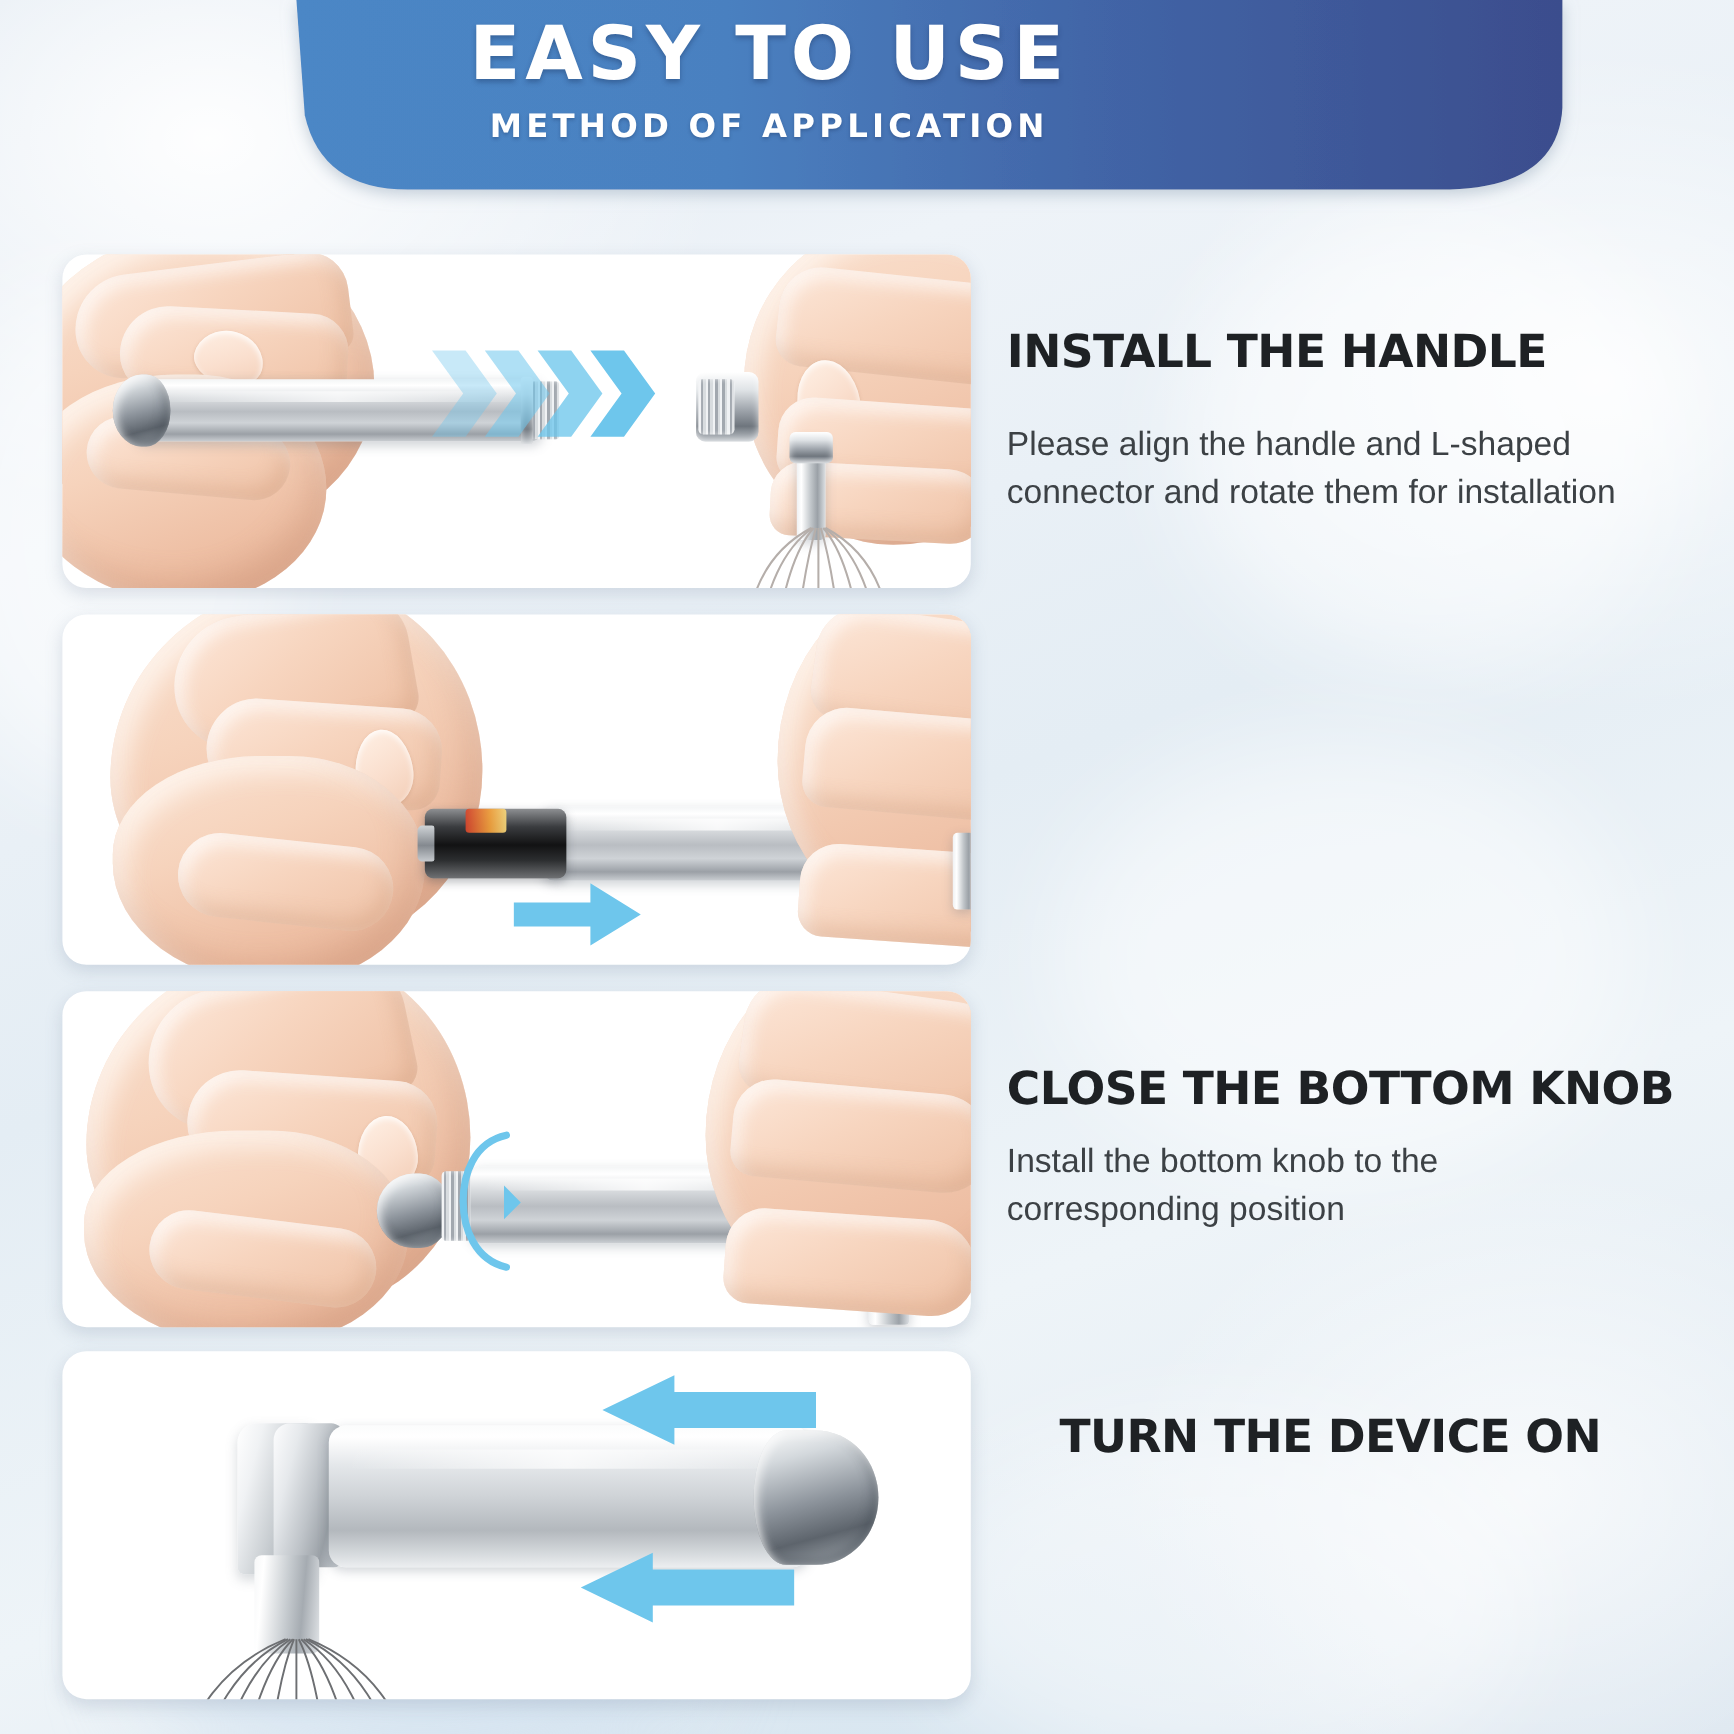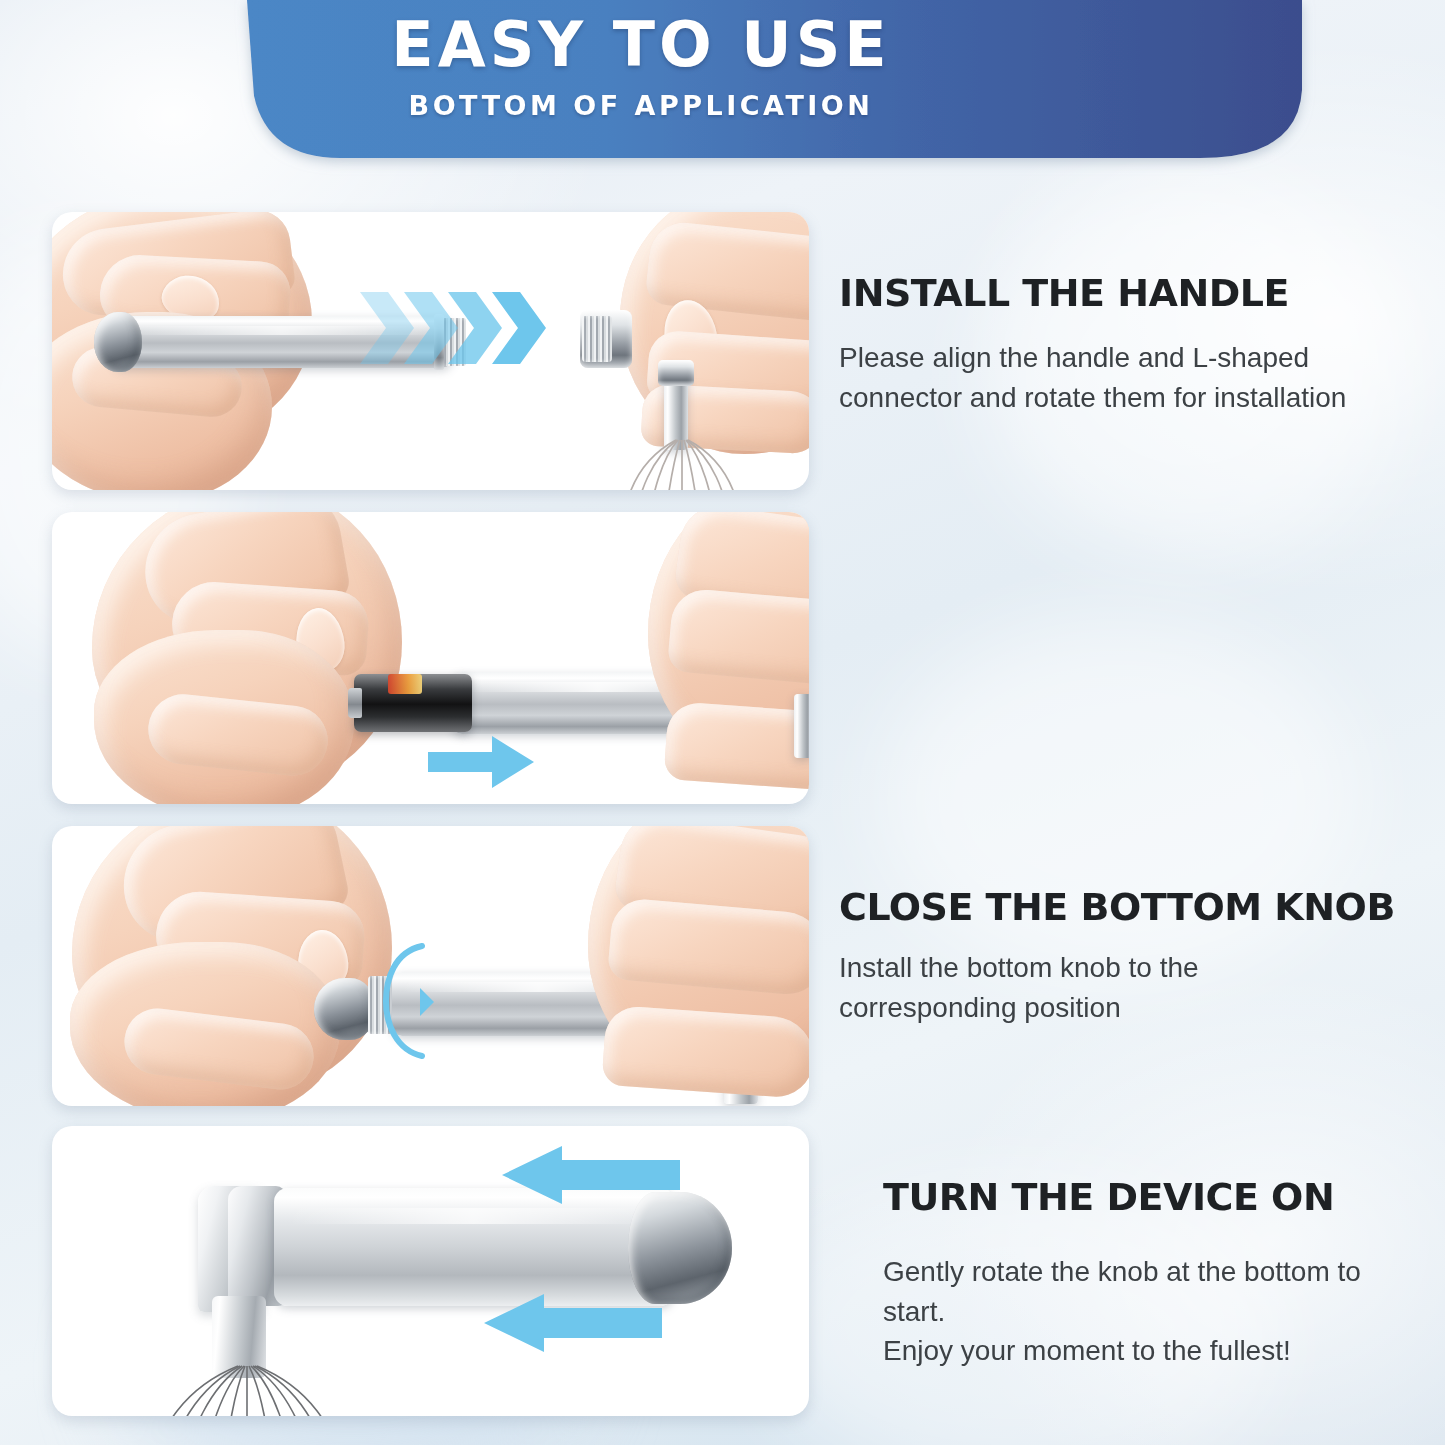--- a/index.html
+++ b/index.html
@@ -211,21 +211,21 @@
           <stop offset="100%" stop-color="#3b4d8d"></stop>
         </linearGradient>
         <filter id="bannerShadow" x="-10%" y="-10%" width="120%" height="140%">
           <feDropShadow dx="0" dy="4" stdDeviation="6" flood-color="#9aaabd" flood-opacity="0.55"></feDropShadow>
         </filter>
       </defs>
       <path d="M 247,0 L 1302,0 L 1302,90 Q 1298,158 1200,158 L 340,158 Q 268,158 254,96 Z" fill="url(#bannerGrad)" filter="url(#bannerShadow)"></path>
     </svg>
     <div id="banner-text">
       <div id="banner-title">EASY TO USE</div>
-      <div id="banner-subtitle">BOTTOM OF APPLICATION</div>
+      <div id="banner-subtitle">METHOD OF APPLICATION</div>
     </div>
   </div>
 
   <div class="step-row" style="top:212px;">
     <div class="photo-card" style="margin-left:52px; height:278px;">
       <div class="photo-stage">
 
         <div class="hand" style="left:-40px; top:-20px; width:300px; height:250px; border-radius:52% 48% 44% 56% / 56% 52% 48% 44%;"></div>
         <div class="finger" style="left:10px; top:8px; width:230px; height:86px; border-radius:60px 44px 20px 52px; transform:rotate(-7deg);"></div>
         <div class="finger" style="left:48px; top:46px; width:190px; height:74px; border-radius:52px 40px 26px 44px; transform:rotate(3deg);"></div>
@@ -271,21 +271,21 @@
             <path d="M74,2 C90,20 100,56 104,90"></path>
             <path d="M75,2 C100,20 114,54 118,90"></path>
             <path d="M76,2 C110,20 126,52 130,90"></path>
           </g>
         </svg>
 
       </div>
     </div>
     <div class="text-col" style="padding-top:62px;">
       <h2 class="step-heading">INSTALL THE HANDLE</h2>
-      <p class="step-body" style="margin-top:24px; max-width:588px;">Please align the handle and L-shaped connector and rotate them for installation</p>
+      <p class="step-body" style="margin-top:36px; max-width:588px;">Please align the handle and L-shaped connector and rotate them for installation</p>
     </div>
   </div>
 
   <div class="step-row" style="top:512px;">
     <div class="photo-card" style="margin-left:52px; height:292px;">
       <div class="photo-stage">
 
         <div class="hand" style="left:40px; top:-26px; width:310px; height:300px; border-radius:54% 46% 42% 58% / 54% 52% 48% 46%;"></div>
         <div class="finger" style="left:92px; top:-6px; width:200px; height:110px; border-radius:64px 46px 22px 56px; transform:rotate(-10deg);"></div>
         <div class="finger" style="left:120px; top:74px; width:196px; height:84px; border-radius:48px 40px 26px 48px; transform:rotate(4deg);"></div>
@@ -397,21 +397,16 @@
           <path d="M180,16 L62,16 L62,2 L2,31 L62,60 L62,46 L180,46 Z" fill="#6ec6ec"></path>
         </svg>
         <svg style="position:absolute; left:430px; top:166px;" width="180" height="62" viewBox="0 0 180 62">
           <path d="M180,16 L62,16 L62,2 L2,31 L62,60 L62,46 L180,46 Z" fill="#6ec6ec"></path>
         </svg>
 
       </div>
     </div>
     <div class="text-col" style="padding-top:52px;">
       <h2 class="step-heading">TURN THE DEVICE ON</h2>
-      <div style="margin-top:34px; max-width:590px;">
-        <p class="step-body">Gently rotate the knob at the bottom to</p>
-        <p class="step-body">start.</p>
-        <p class="step-body">Enjoy your moment to the fullest!</p>
-      </div>
     </div>
   </div>
 
 </div>
 
 </body></html>

